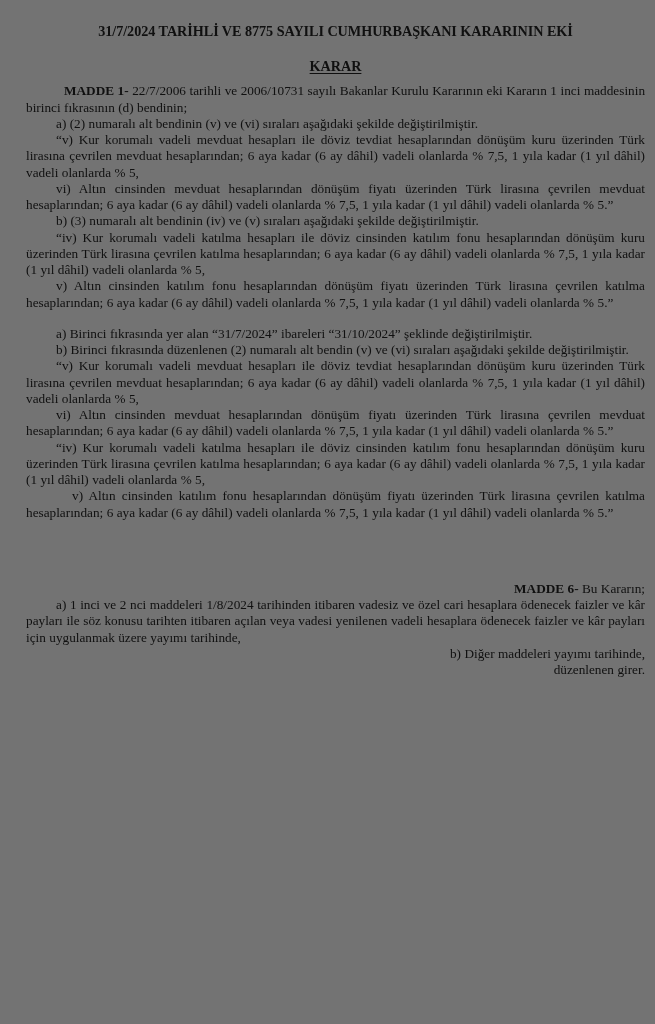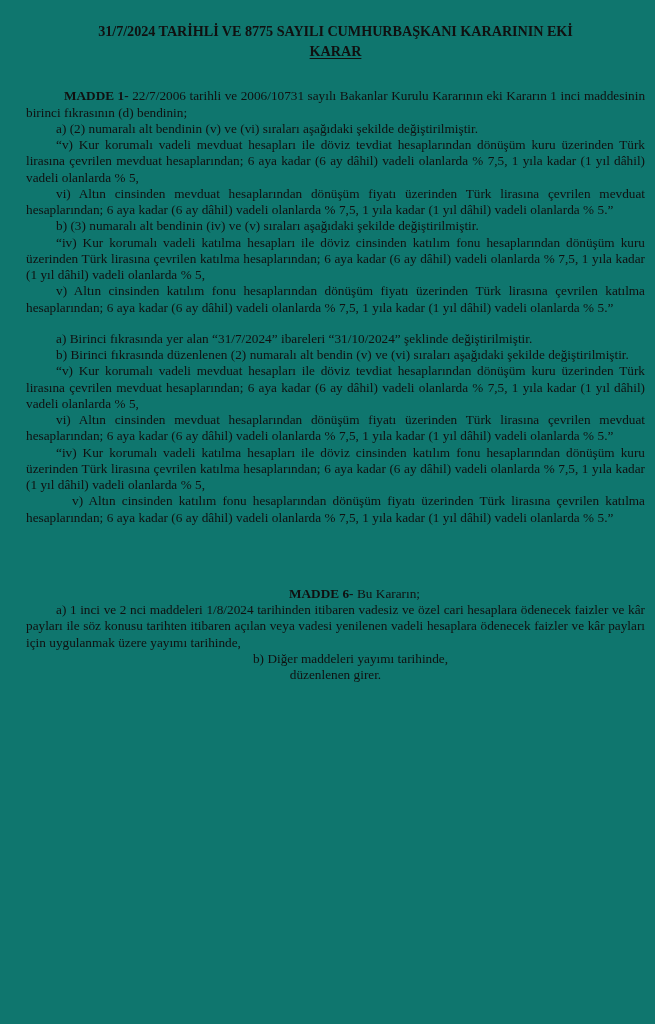--- a/index.html
+++ b/index.html
@@ -11,21 +11,21 @@
   body {
     font-family: "Liberation Serif", "DejaVu Serif", serif;
     color: #101010;
     -webkit-font-smoothing: antialiased;
   }
   .page {
     position: relative;
     width: 655px;
     min-height: 1024px;
     margin: 0 auto;
-    background: #0f766e;
+    background: #737373;
     box-sizing: border-box;
     padding: 18px 10px 10px 26px;
   }
 
   
   .doc-title {
     text-align: center;
     font-weight: bold;
     font-size: 14.2px;
     line-height: 1.32;
@@ -33,43 +33,43 @@
     margin: 4px 0 0 0;
   }
   .doc-title .line1 {
     display: block;
     white-space: nowrap;
   }
   .doc-title .line2 {
     display: block;
     text-decoration: underline;
     text-underline-offset: 2px;
-    margin-top: 1px;
+    margin-top: 16px;
     text-align: center;
   }
 
   
   .body-text {
-    margin-top: 28px;
+    margin-top: 8px;
   }
   p {
     margin: 0;
     font-size: 13.25px;
     line-height: 16.25px;
     text-align: justify;
     text-justify: inter-word;
     hyphens: none;
     word-spacing: 0.1px;
   }
   p.ind-article  { text-indent: 38px; }   
   p.ind-sub      { text-indent: 30px; }   
   p.ind-roman    { text-indent: 30px; }   
   p.ind-roman-dp { text-indent: 46px; }   
   p.ind-none     { text-indent: 0; }
-  p.last-line    { text-align: center; }
+  p.last-line    { text-align: right; }
 
   .madde {
     font-weight: bold;
   }
   .gap-block { height: 15px; }
 </style>
 </head>
 <body>
 
 <div class="page">

